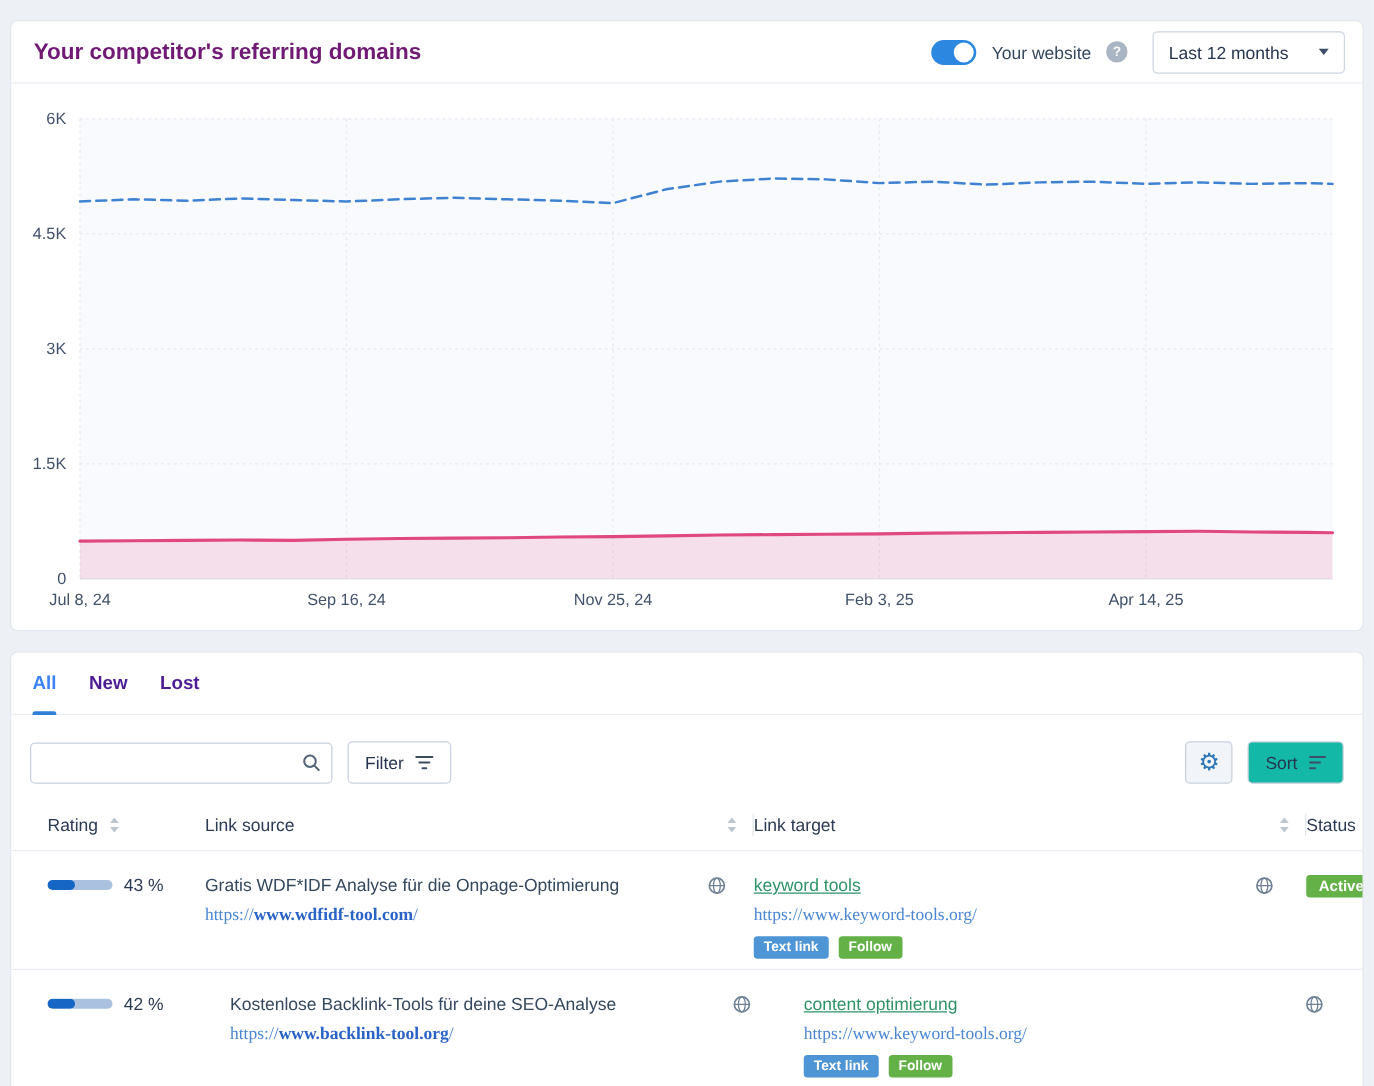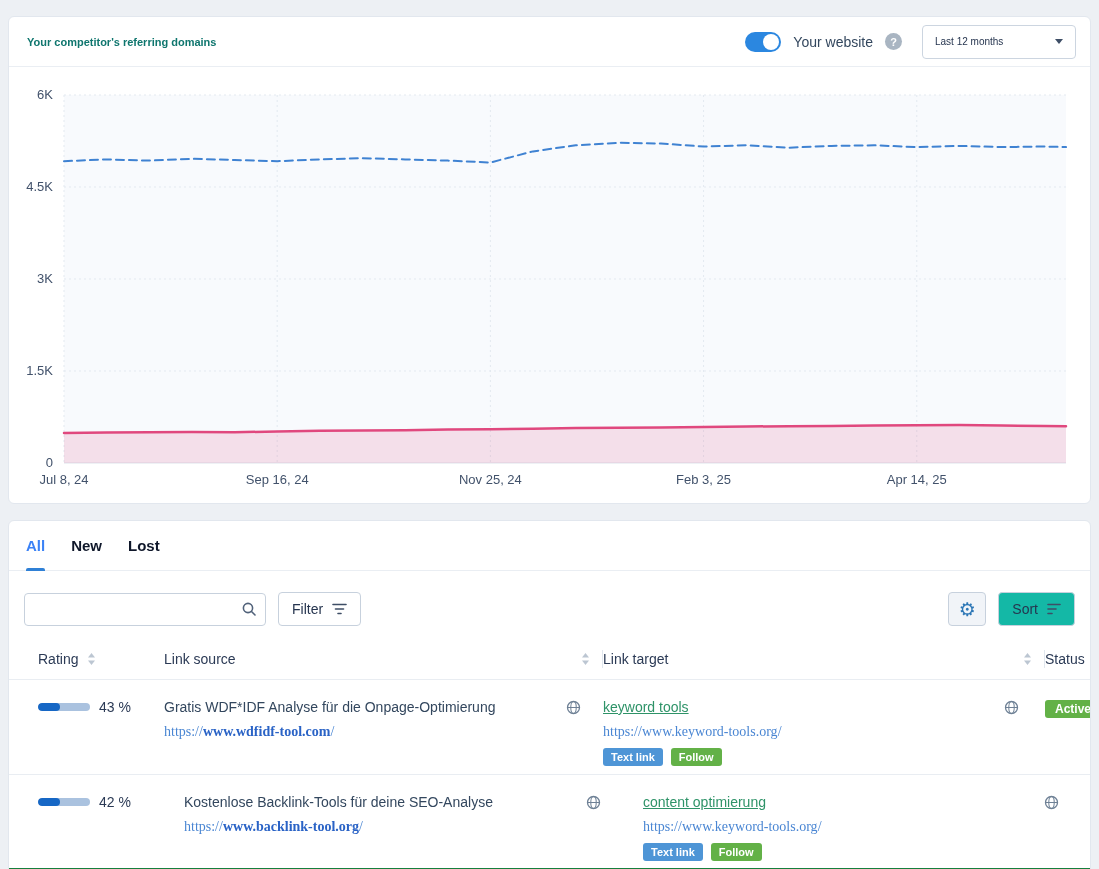--- a/index.html
+++ b/index.html
@@ -13,42 +13,42 @@
     margin: 0 8px; overflow: hidden;
   }
   .chart-card { margin-top: 16px; }
   .table-card { margin-top: 16px; height: 364px; }
 
   
   .card-head {
     height: 50px; display: flex; align-items: center; justify-content: space-between;
     padding: 0 14px 0 18px; border-bottom: 1px solid #eaeef3;
   }
-  .card-title { font-size: 11px; font-weight: 700; color: #0f766e; }
+  .card-title { font-size: 18px; font-weight: 700; color: #701a75; }
   .head-controls { display: flex; align-items: center; gap: 12px; }
   .toggle { width: 36px; height: 20px; border-radius: 10px; background: #2b87e0; position: relative; cursor: pointer; }
   .toggle .knob { position: absolute; top: 2px; right: 2px; width: 16px; height: 16px; border-radius: 50%; background: #fff; }
   .toggle-label { font-size: 14px; color: #33475e; }
   .help {
     width: 17px; height: 17px; border-radius: 50%; background: #a9b5c2; color: #fff;
     font-size: 11px; font-weight: 700; display: flex; align-items: center; justify-content: center; cursor: pointer;
   }
   .select {
     height: 34px; width: 154px; border: 1px solid #ccd5e0; border-radius: 4px;
     display: flex; align-items: center; justify-content: space-between;
-    padding: 0 12px; font-size: 10px; color: #26354f; margin-left: 8px; cursor: pointer; background: #fff;
+    padding: 0 12px; font-size: 14px; color: #26354f; margin-left: 8px; cursor: pointer; background: #fff;
   }
   .caret { width: 0; height: 0; border-left: 4px solid transparent; border-right: 4px solid transparent; border-top: 5px solid #3e4e66; }
 
   .chart-wrap { padding: 0; }
   svg text { font-family: "Liberation Sans", sans-serif; }
 
   
   .tabs { display: flex; gap: 26px; padding: 0 17px; height: 50px; align-items: center; border-bottom: 1px solid #eaeef3; }
-  .tab { font-size: 15px; font-weight: 700; color: #0f172a; position: relative; height: 100%; display: flex; align-items: center; cursor: pointer; }
+  .tab { font-size: 15px; font-weight: 700; color: #4c1d95; position: relative; height: 100%; display: flex; align-items: center; cursor: pointer; }
   .tab.active { color: #3b82f6; }
   .tab.active::after { content: ""; position: absolute; left: 0; right: 0; bottom: -1px; height: 3px; background: #2f80d6; border-radius: 2px 2px 0 0; }
 
   
   .controls { display: flex; align-items: center; padding: 21px 15px 11px 15px; }
   .search-box { position: relative; width: 242px; }
   .search-box input {
     width: 100%; height: 33px; border: 1px solid #c7d1dd; border-radius: 4px;
     padding: 0 34px 0 10px; font-size: 14px; color: #26354f; outline: none; font-family: inherit;
   }

